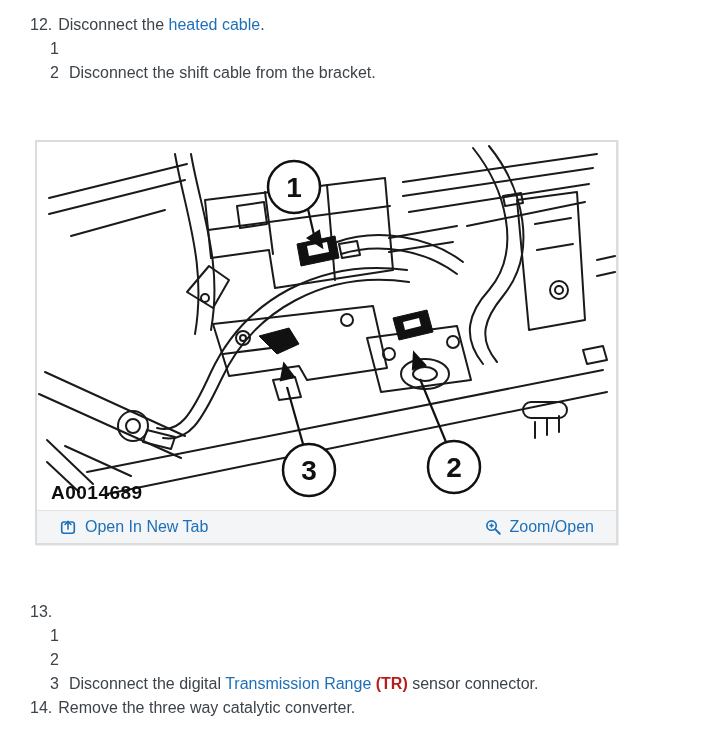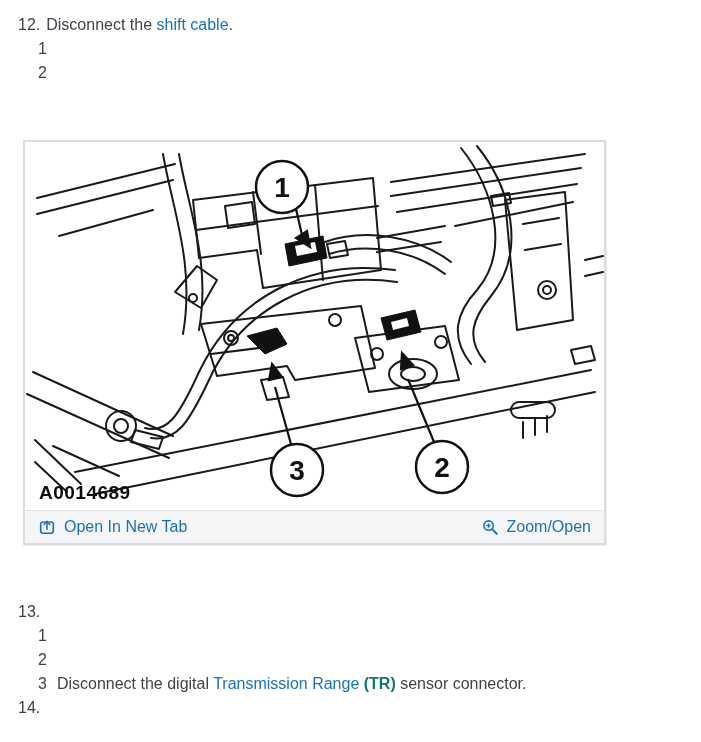--- a/index.html
+++ b/index.html
@@ -2,63 +2,64 @@
 <html><head>
 <meta charset="utf-8">
 <style>
   html,body{margin:0;padding:0;background:#ffffff;}
   body{
     width:701px;height:742px;position:relative;overflow:hidden;
     font-family:"Liberation Sans","DejaVu Sans",sans-serif;
     color:#3d4349;
     -webkit-font-smoothing:antialiased;
   }
-  .content{padding:13px 18px 0 18px;}
+  .content{padding:13px 18px 0 18px;margin-left:12px;}
   .row{display:flex;align-items:baseline;line-height:24px;font-size:16px;}
   .row .num{flex:none;margin-right:6px;white-space:pre;}
   .row.sub{padding-left:20px;}
   .row.sub .num{margin-right:10px;}
   .row .txt{white-space:pre-wrap;}
   a.lnk{color:#1d70b8;text-decoration:none;cursor:pointer;}
-  b{color:#0f766e;}
+  b{color:#b91c1c;}
 
   .figure-panel{
     width:579px;margin:55px 0 0 5px;
     border:2px solid #dcdcdc;background:#ffffff;
     box-shadow:1px 1px 0 #eeeeee;
   }
   .figure-image{display:block;width:579px;height:368px;background:#ffffff;}
   .figure-footer{
     height:32px;background:#f4f5f7;border-top:1px solid #e3e4e6;
     display:flex;align-items:center;justify-content:space-between;
-    padding:0 13px;
+    padding:0 22px;
   }
   .footer-link{
     display:inline-flex;align-items:center;gap:8px;
     color:#1d70b8;font-size:16px;text-decoration:none;cursor:pointer;
   }
   .footer-link svg{display:block;}
 
   .bottom-block{margin-top:55px;}
 </style>
 </head>
 <body>
 
 <div class="content">
 
   <div>
       <div class="row">
         <span class="num">12.</span>
-        <span class="txt"><span>Disconnect the </span><a class="lnk" href="#">shift cable</a><span>.</span></span>
+        <span class="txt"><span>Disconnect the </span><a class="lnk" href="#">heated cable</a><span>.</span></span>
       </div>
       <div class="row sub">
         <span class="num">1</span>
       </div>
       <div class="row sub">
         <span class="num">2</span>
+        <span class="txt"><span>Disconnect the shift cable from the bracket.</span></span>
       </div>
     </div>
 
   <div class="figure-panel">
     <svg class="figure-image" viewBox="0 0 579 368" xmlns="http://www.w3.org/2000/svg">
       <g stroke="#1a1a1a" stroke-width="2" fill="none" stroke-linecap="round" stroke-linejoin="round">
 
         <path d="M12 56 L150 22"></path>
         <path d="M12 72 L148 38"></path>
         <path d="M34 94 L128 68"></path>
@@ -200,16 +201,17 @@
       </div>
       <div class="row sub">
         <span class="num">2</span>
       </div>
       <div class="row sub">
         <span class="num">3</span>
         <span class="txt"><span>Disconnect the digital </span><a class="lnk" href="#">Transmission Range</a><span> </span><b>(TR)</b><span> sensor connector.</span></span>
       </div>
       <div class="row">
         <span class="num">14.</span>
+        <span class="txt"><span>Remove the three way catalytic converter.</span></span>
       </div>
     </div>
 
 </div>
 
 </body></html>

